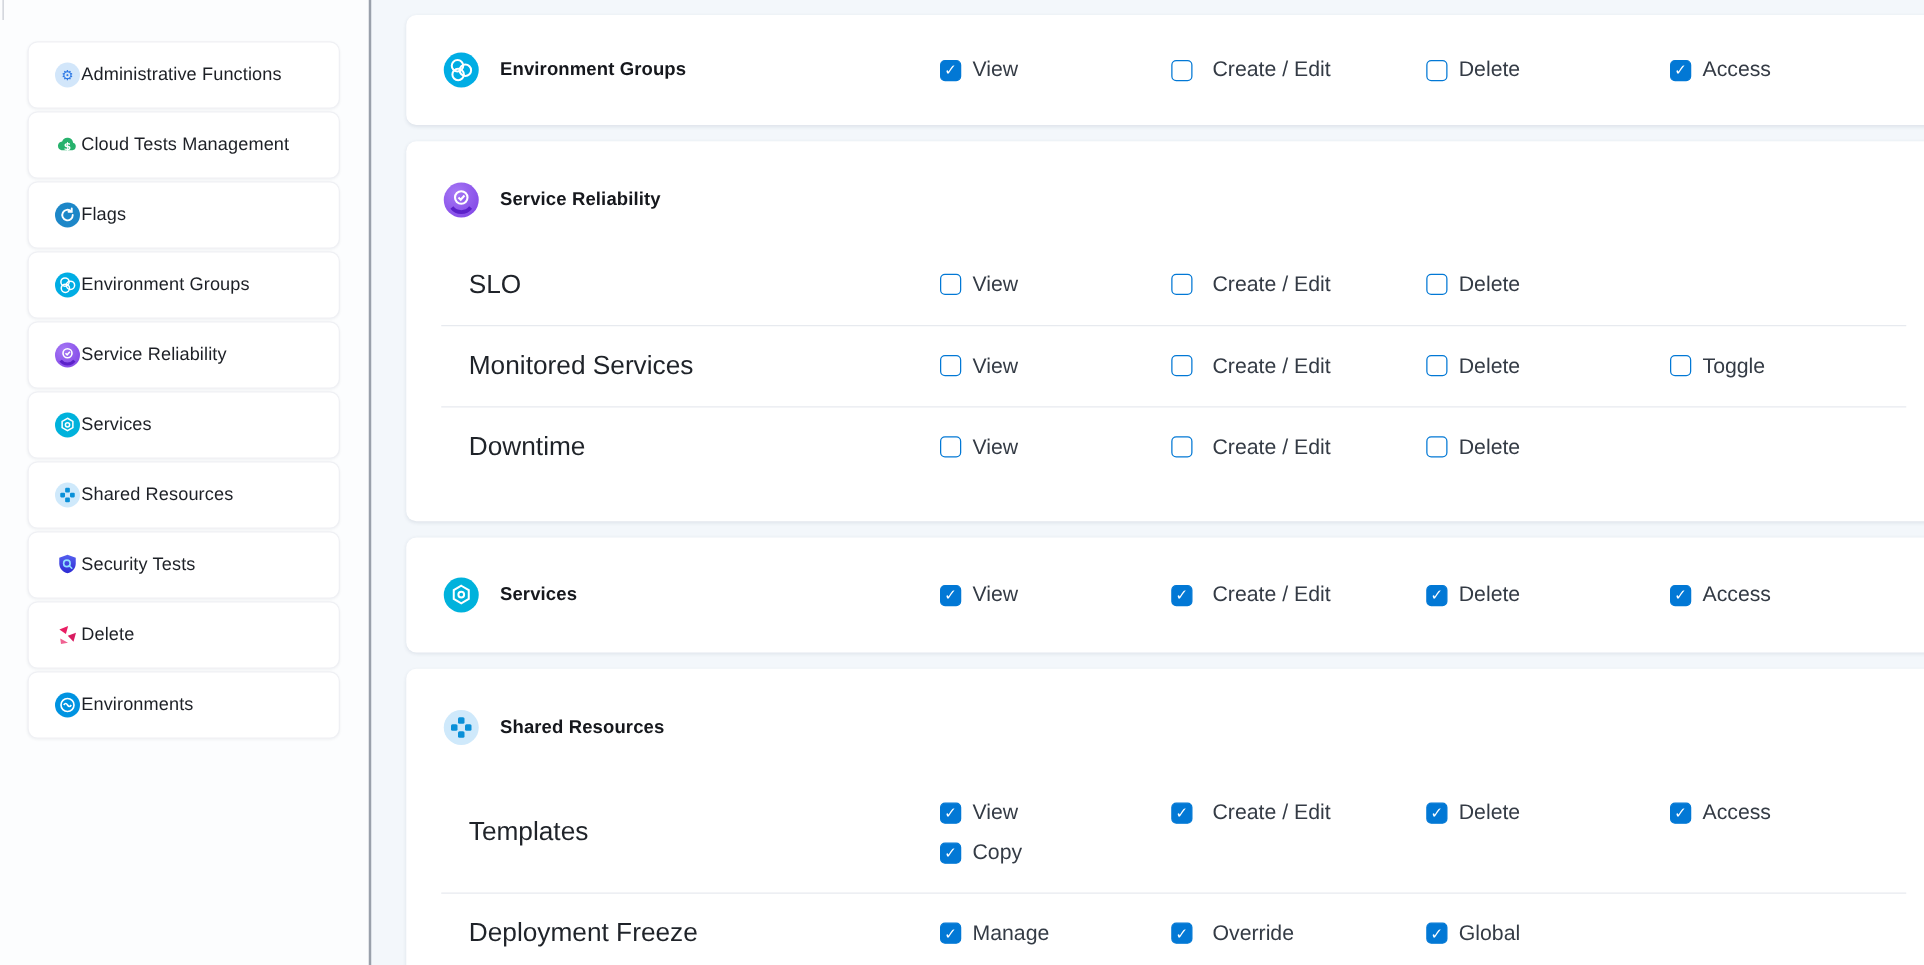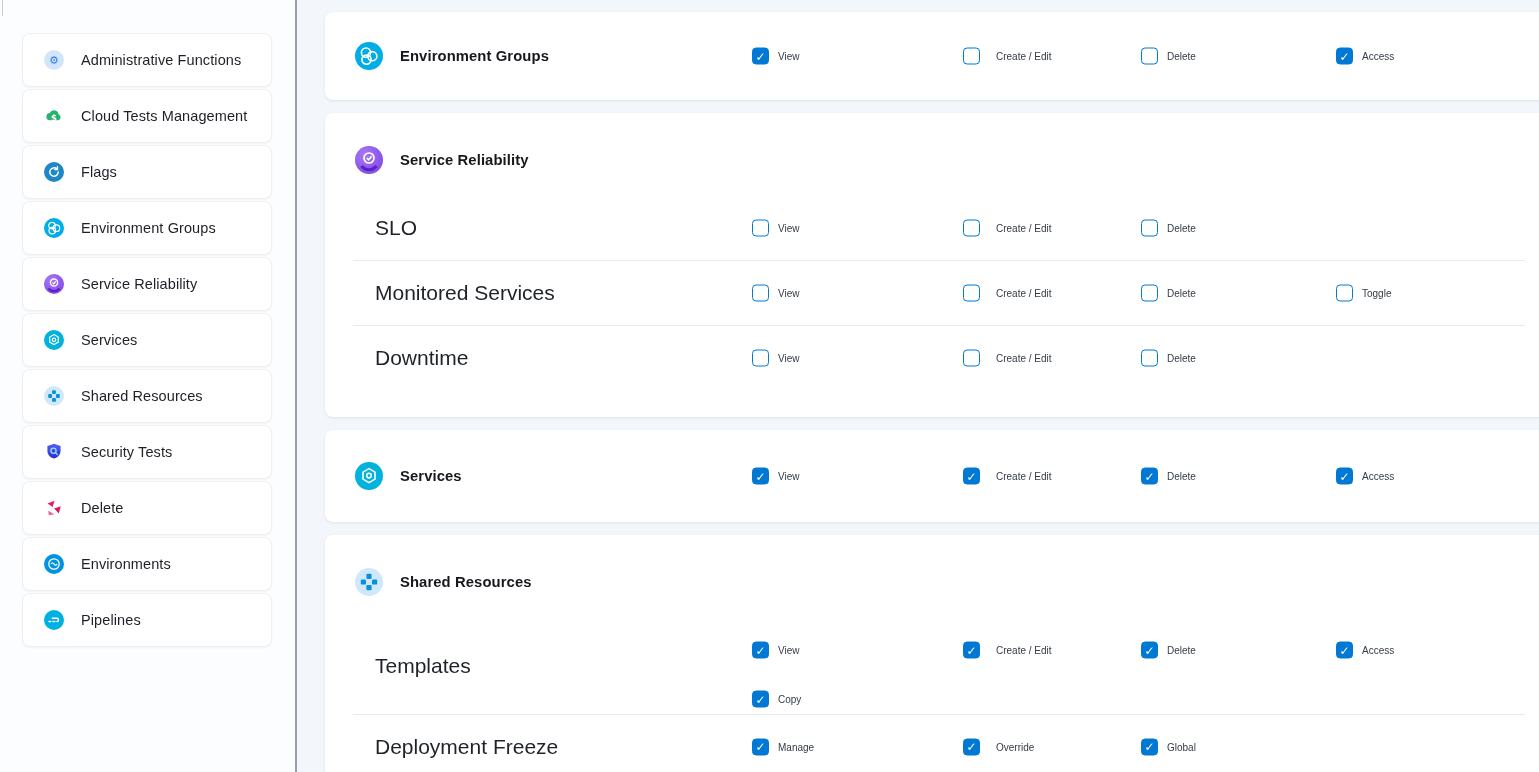--- a/index.html
+++ b/index.html
@@ -7,21 +7,21 @@
   *{box-sizing:border-box;}
 
   
   .sidebar{position:absolute;left:0;top:0;width:297px;height:772px;background:#fcfdfe;
     border-right:2px solid #99a0ab;}
   .sidebar .top-notch{position:absolute;left:2px;top:0;width:1px;height:16px;background:#c8ccd4;}
   .side-list{position:absolute;left:22px;top:33px;width:250px;}
   .side-item{width:250px;height:54px;margin-bottom:2px;background:#ffffff;border:1px solid #eff0f4;
     border-radius:8px;box-shadow:0 1px 2px rgba(25,35,60,.05);display:flex;align-items:center;
     padding-left:21px;cursor:pointer;}
-  .side-item .lbl{margin-left:17px;font-size:14.5px;color:#1d2026;letter-spacing:.1px;}
+  .side-item .lbl{margin-left:1px;font-size:14.5px;color:#1d2026;letter-spacing:.1px;}
   .sic{width:20px;height:20px;border-radius:50%;display:flex;align-items:center;justify-content:center;
     flex:none;position:relative;font-family:"DejaVu Sans",sans-serif;}
   .sic svg{display:block;}
 
   
   .main{position:absolute;left:299px;top:0;width:1240px;height:772px;background:#f3f7fb;}
   .card{position:relative;margin-left:26px;width:1250px;background:#ffffff;border-radius:8px;
     box-shadow:0 1px 3px rgba(35,55,90,.10);}
   .card.c1{margin-top:12px;height:88px;}
   .card.c2{margin-top:13px;height:304px;}
@@ -41,23 +41,23 @@
   .headline .ptitle{top:50%;}
 
   .prow{position:relative;height:65px;}
   .prow.tall{height:97px;}
   .hr{position:absolute;left:28px;right:50px;top:0;height:1px;background:#e7eaef;}
   .rlabel{position:absolute;left:50px;top:50%;transform:translateY(-50%);font-size:21px;color:#1f2329;}
 
   .pcell{position:absolute;top:50%;transform:translateY(-50%);display:flex;align-items:center;
     gap:9px;cursor:pointer;}
   .pcell.l1{top:33px;}
-  .pcell.l2{top:82px;}
-  .col0{left:427px;} .col1{left:638px;gap:16px;} .col2{left:816px;text-align:center;} .col3{left:1011px;}
-  .pcell .cl{font-size:10px;color:#343b45;}
+  .pcell.l2{top:65px;}
+  .col0{left:427px;} .col1{left:612px;gap:16px;} .col2{left:816px;text-align:center;} .col3{left:1011px;}
+  .pcell .cl{font-size:17px;color:#343b45;}
 
   .cb{width:17px;height:17px;border-radius:4px;border:1.5px solid #0278d5;background:#fff;flex:none;
     display:flex;align-items:center;justify-content:center;}
   .cb.checked{background:#0278d5;border-color:#0278d5;}
   .cb.checked::after{content:"✓";color:#fff;font-size:12px;font-weight:700;line-height:1;
     font-family:"DejaVu Sans",sans-serif;}
 
   .cloud-d{position:absolute;left:50%;top:58%;transform:translate(-50%,-50%);color:#fff;
     font-size:8.5px;font-weight:700;}
 </style>
@@ -181,32 +181,20 @@
         <svg width="20" height="20" viewBox="0 0 20 20">
           <g fill="none" stroke="#fff" stroke-width="1.3">
             <circle cx="10" cy="10" r="5.2"></circle>
             <path d="M7 10c1-1.6 2-1.6 3 0s2 1.6 3 0"></path>
           </g>
         </svg>
       </span>
       <span class="lbl">Environments</span>
     </div>
 
-    <div class="side-item">
-      <span class="sic" style="background:#00b0e2;">
-        <svg width="20" height="20" viewBox="0 0 20 20">
-          <g stroke="#fff" stroke-width="1.5" fill="none" stroke-linecap="round">
-            <path d="M5 11.5h1.8"></path>
-              <path d="M9 11.5h1.8"></path>
-            <path d="M13 11.5c2 0 2-3.2 0-3.2H8.4"></path>
-          </g>
-        </svg>
-      </span>
-      <span class="lbl">Pipelines</span>
-    </div>
 
   </div>
 </div>
 
 <div class="main">
 
   <div class="card c1">
     <div class="headline">
       <span class="micw" style="background:#00ade4;">
         <svg width="28" height="28" viewBox="0 0 28 28">

